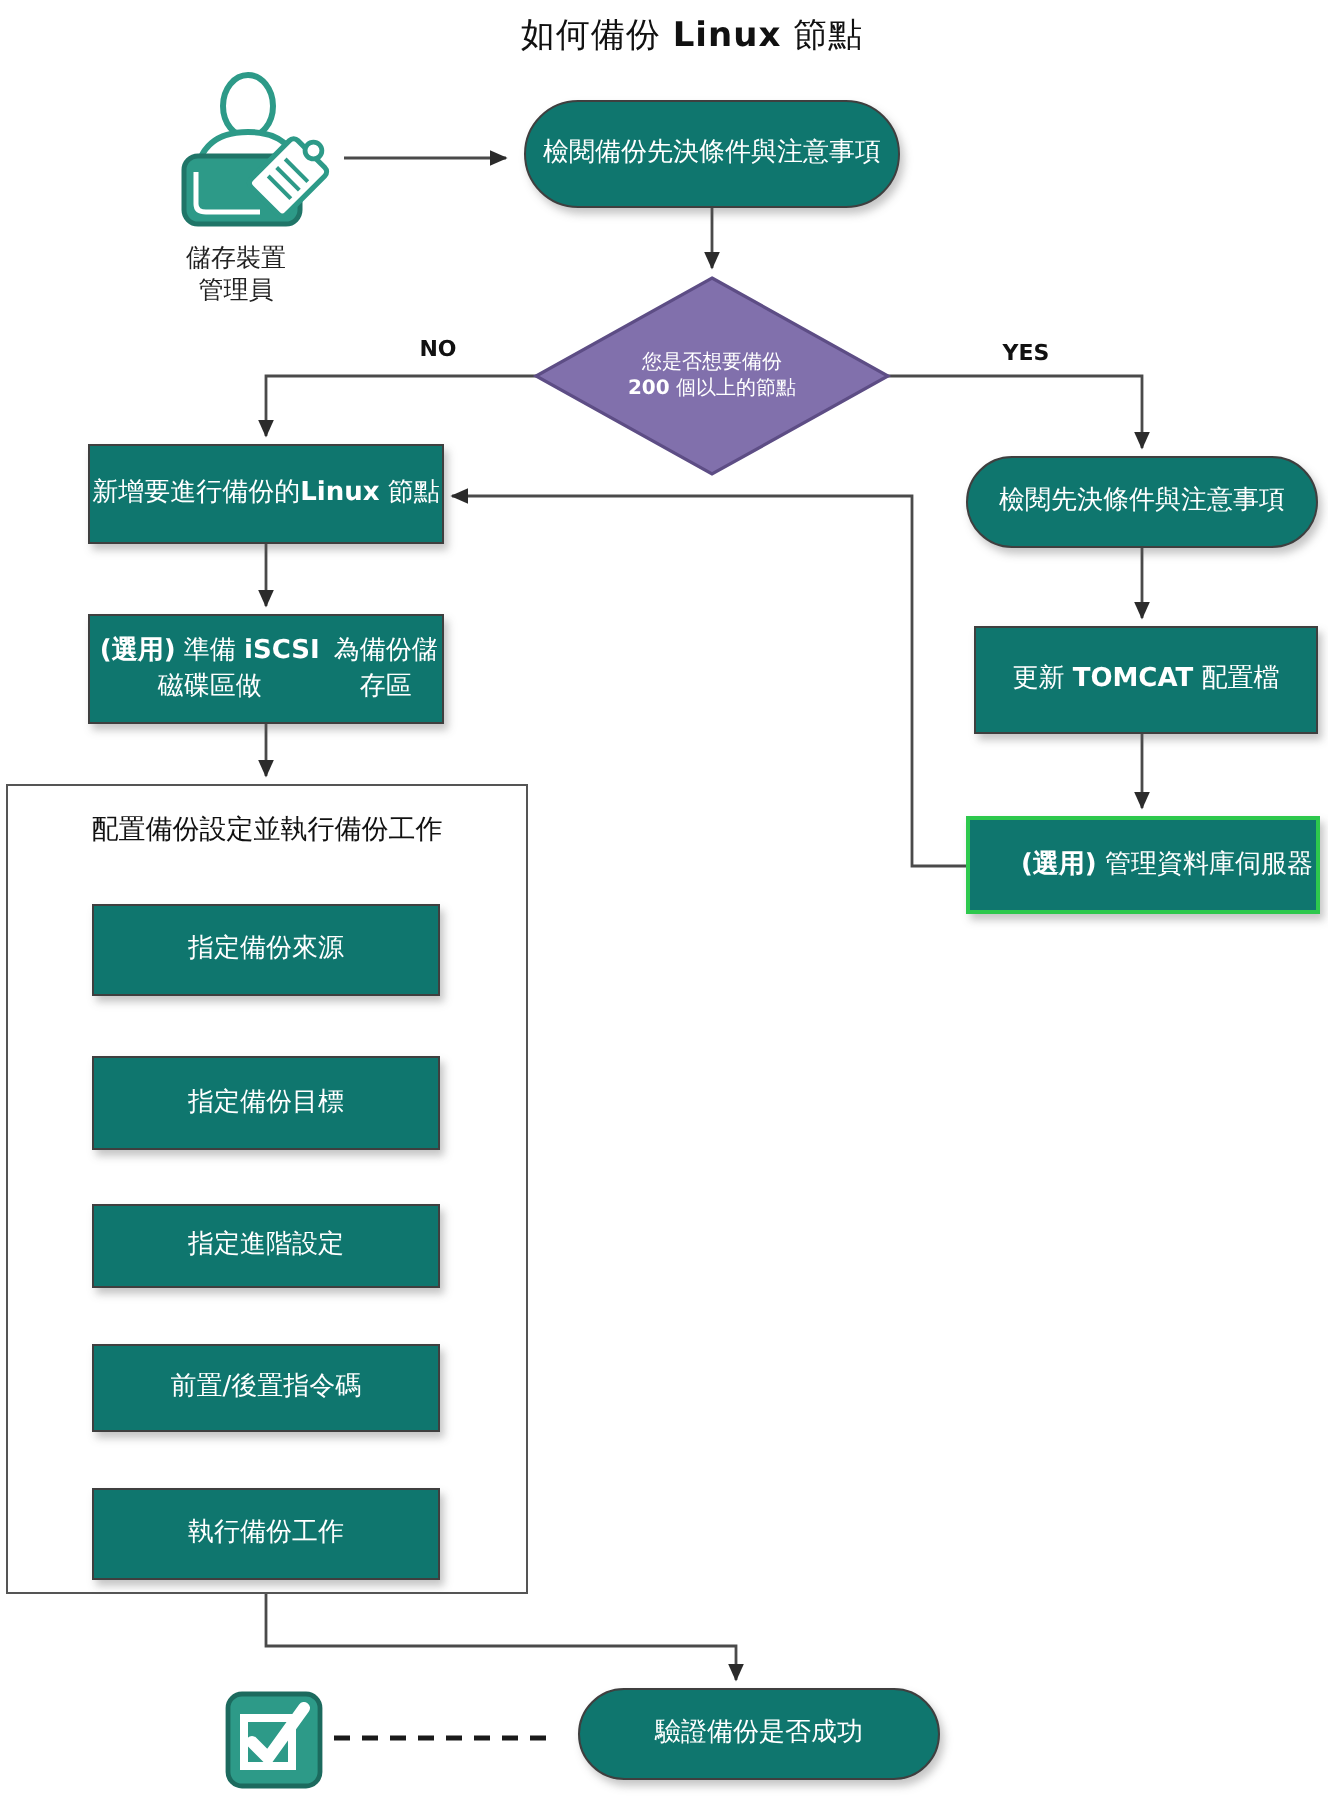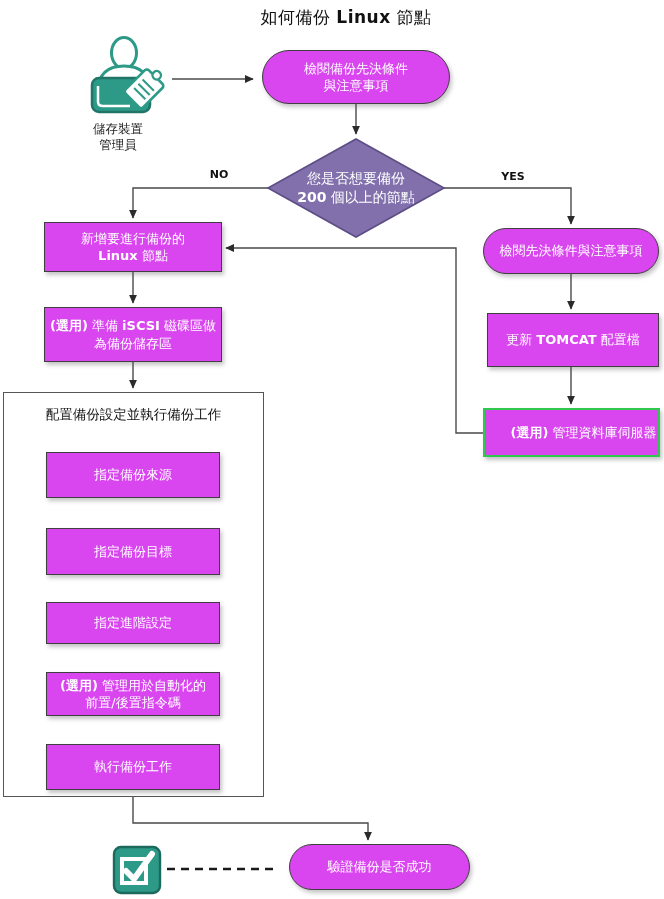--- a/index.html
+++ b/index.html
@@ -9,38 +9,38 @@
     color:#1a1a1a;overflow:hidden;
   }
   #connectors{position:absolute;left:0;top:0;width:664px;height:899px;}
   .abs{position:absolute;box-sizing:border-box;}
   .page-title{
     left:0;top:6px;width:664px;text-align:center;
     font-size:17px;color:#111;letter-spacing:.5px;padding-left:28px;
   }
   .page-title .b{font-weight:bold;}
   .node{
-    display:flex;flex-direction:column;align-items:center;justify-content:center;
-    background:#d946ef;color:#ffffff;border:1.4px solid #3f3f3f;
+    display:flex;flex-direction:row;align-items:center;justify-content:center;
+    background:#0f766e;color:#ffffff;border:1.4px solid #3f3f3f;
     font-size:13px;line-height:1.32;text-align:center;
     box-shadow:2px 3px 4px rgba(90,90,90,.35);
     cursor:pointer;
   }
   .rounded{border-radius:27px;}
   .b{font-weight:bold;}
   .group-box{
     border:1.2px solid #555;background:#ffffff;
   }
   .group-title{
     left:3px;top:406px;width:261px;text-align:center;
     font-size:13.5px;color:#111;
   }
   .diamond-text{
     display:flex;flex-direction:column;align-items:center;justify-content:center;
-    color:#ffffff;font-size:14px;line-height:1.35;text-align:center;
+    color:#ffffff;font-size:10px;line-height:1.35;text-align:center;
   }
   .edge-label{font-size:11px;font-weight:bold;color:#111;text-align:center;margin-left:12px;}
   .actor-label{
     left:78px;top:121px;width:80px;text-align:center;
     font-size:12.5px;color:#222;line-height:1.3;
   }
   .greenborder{border:2.5px solid #2dc84d;padding-left:24px;}
 </style>
 </head>
 <body>
@@ -123,21 +123,20 @@
   </div>
 
   <div class="abs group-title">配置備份設定並執行備份工作</div>
   <div class="abs node" style="left:46px;top:528px;width:174px;height:47px">
     <div>指定備份目標</div>
   </div>
   <div class="abs node" style="left:46px;top:602px;width:174px;height:42px">
     <div>指定進階設定</div>
   </div>
   <div class="abs node" style="left:46px;top:672px;width:174px;height:44px">
-    <div><span class="b">(選用)</span><span> 管理用於自動化的</span></div>
     <div>前置/後置指令碼</div>
   </div>
   <div class="abs node" style="left:46px;top:744px;width:174px;height:46px">
     <div>執行備份工作</div>
   </div>
 
   <div class="abs node rounded" style="left:483px;top:228px;width:176px;height:46px;border-radius:23px">
     <div>檢閱先決條件與注意事項</div>
   </div>
   <div class="abs node" style="left:487px;top:313px;width:172px;height:54px">

